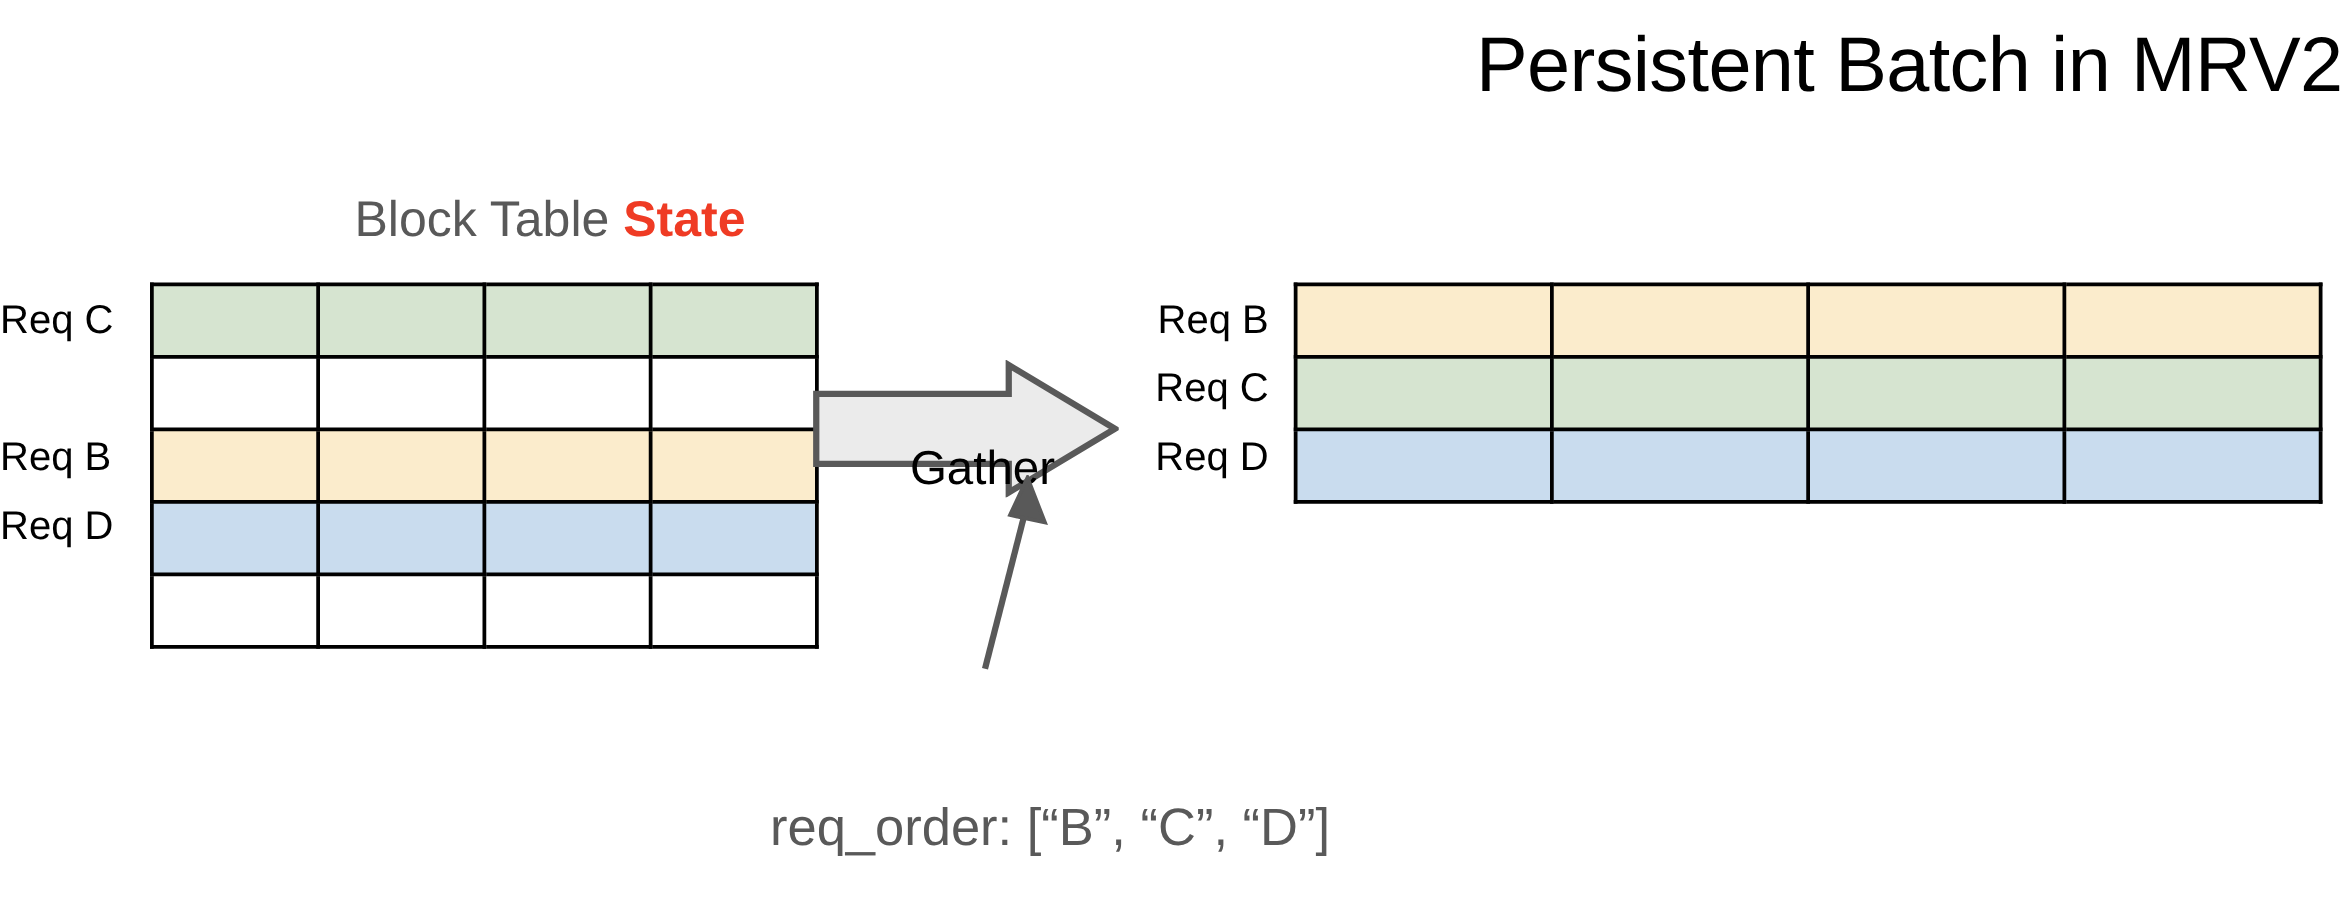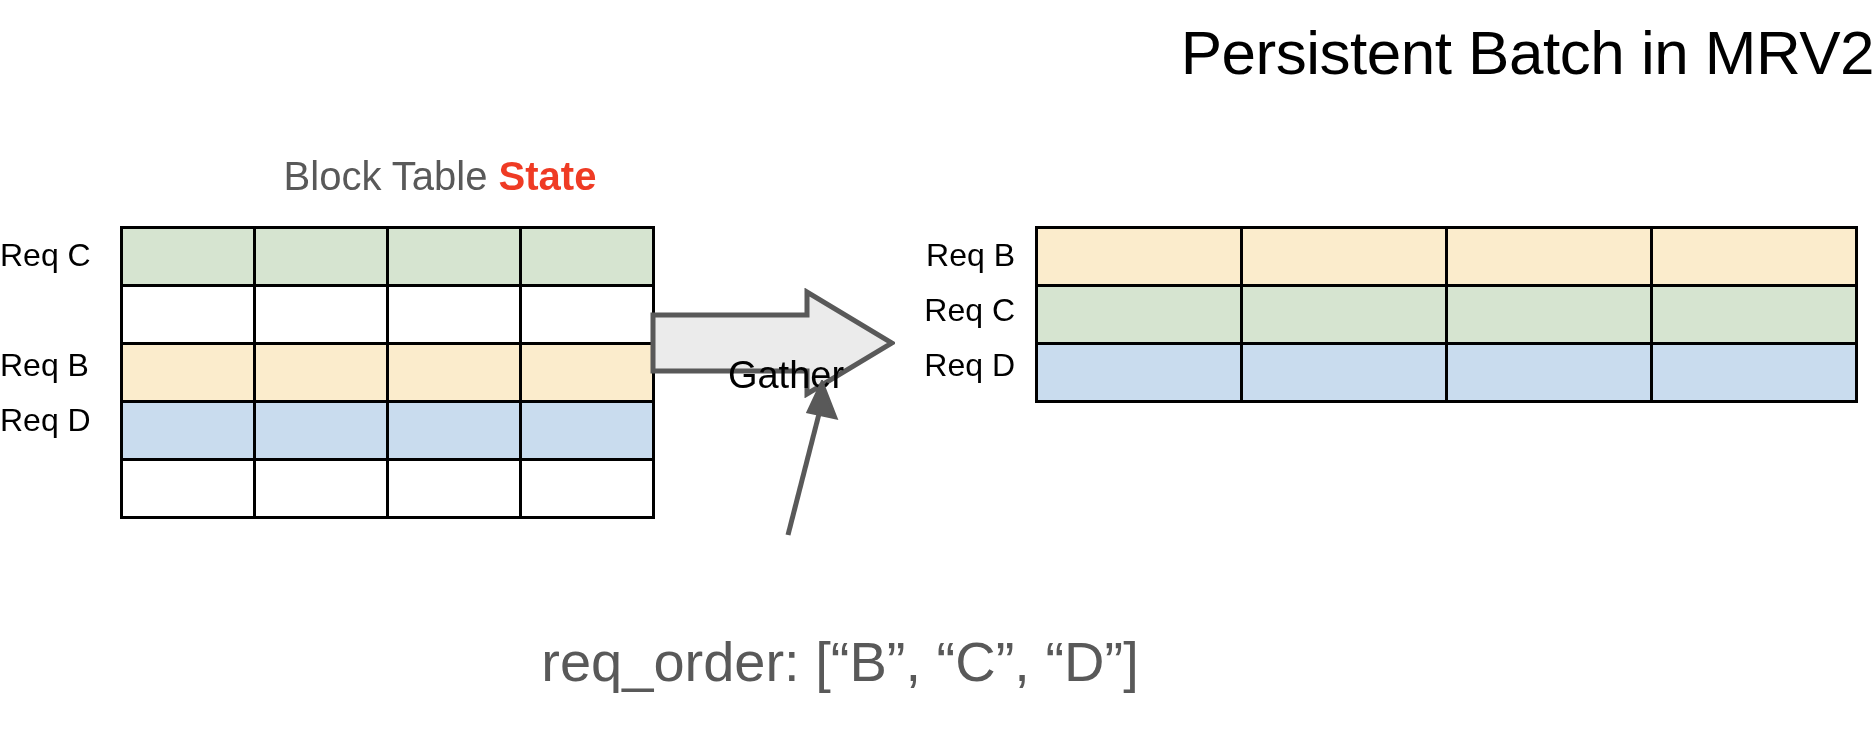--- a/index.html
+++ b/index.html
@@ -135,21 +135,21 @@
     height: 160px;
   }
 
   
   #caption {
     position: absolute;
     left: 340px;
     top: 636px;
     width: 1000px;
     text-align: center;
-    font-size: 56px;
+    font-size: 42px;
     line-height: 52px;
     color: #595959;
     white-space: nowrap;
   }
 </style>
 </head>
 <body>
 
 <div id="stage">
 

